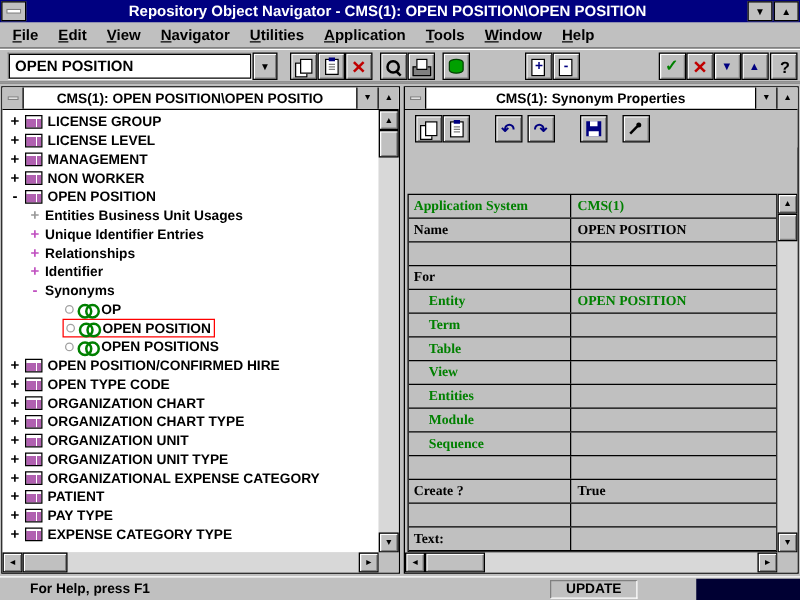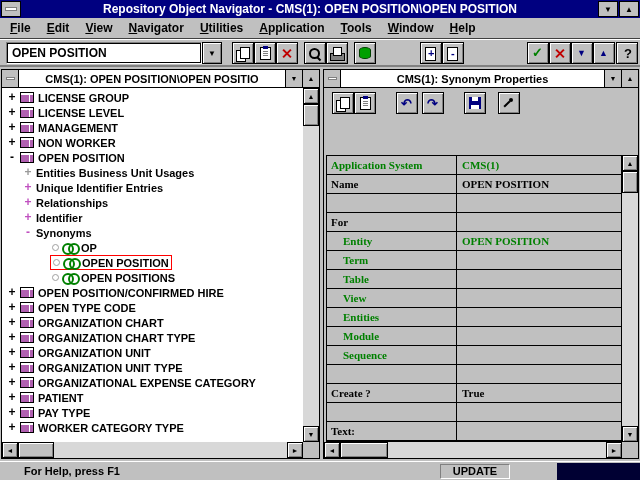--- a/index.html
+++ b/index.html
@@ -364,21 +364,21 @@
           <span class="tree-exp" style="color: rgb(0, 0, 0);">+</span>
           <span class="tree-wrap">
             <span class="tree-icon-entity"></span>
             <span class="tree-label">PAY TYPE</span>
           </span>
         </div>
         <div class="tree-row" style="padding-left: 4px;">
           <span class="tree-exp" style="color: rgb(0, 0, 0);">+</span>
           <span class="tree-wrap">
             <span class="tree-icon-entity"></span>
-            <span class="tree-label">WORKER CATEGORY TYPE</span>
+            <span class="tree-label">EXPENSE CATEGORY TYPE</span>
           </span>
         </div>
       </div>
     <div class="sb-v tree-sb-v">
       <div class="sb-btn sb-up"></div>
       <div class="sb-thumb" style="top:16px;height:22px;"></div>
       <div class="sb-btn sb-down"></div>
     </div>
     <div class="sb-h tree-sb-h">
       <div class="sb-btn sb-left"></div>

